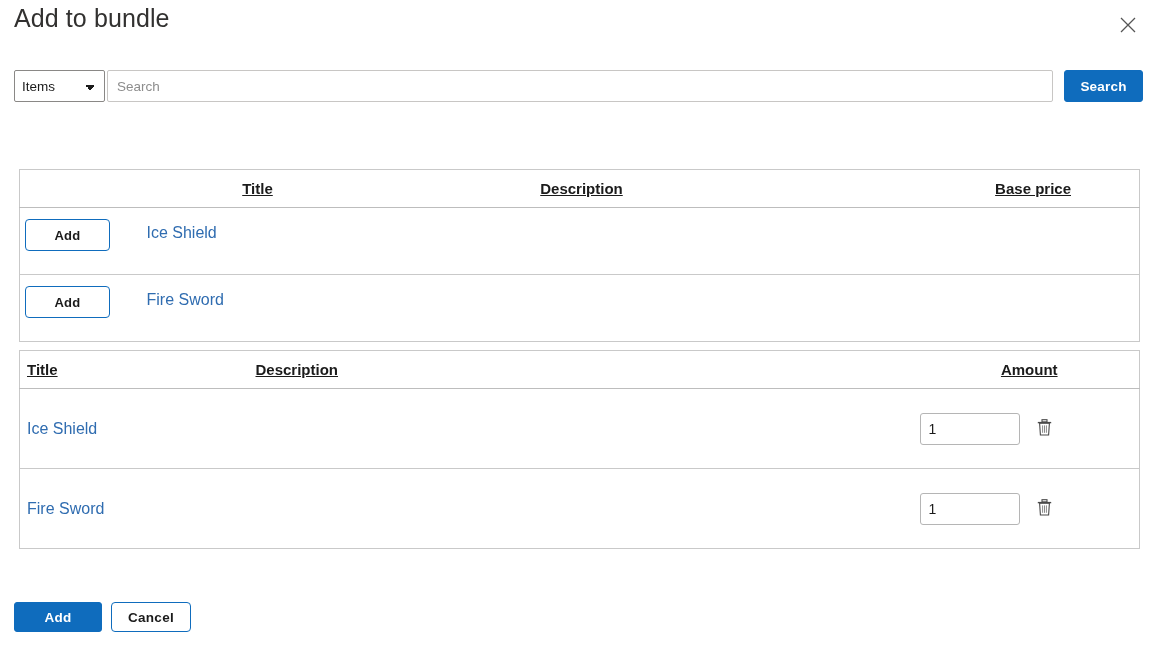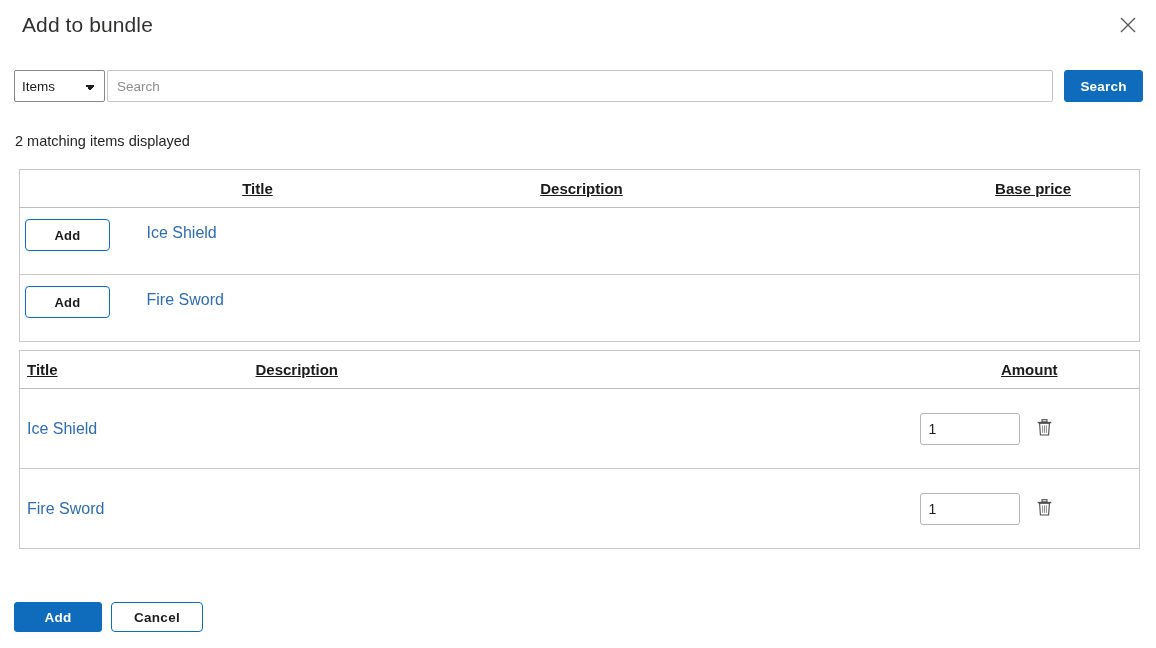--- a/index.html
+++ b/index.html
@@ -12,27 +12,26 @@
     font-family: "Liberation Sans", sans-serif;
     color: #212121;
     overflow: hidden;
   }
 
   .page { position: relative; width: 1156px; height: 648px; background: #fff; }
 
   
   .dialog-title {
     position: absolute;
-    left: 14px; top: 9px;
-    font-size: 21px;
+    left: 14px; top: 2px;
+    font-size: 25px;
     font-weight: 400;
     color: #323130;
     letter-spacing: 0.1px;
     line-height: 32px;
-    margin-left: 8px;
   }
   .close-btn {
     position: absolute;
     right: 12px; top: 9px;
     width: 32px; height: 32px;
     display: flex; align-items: center; justify-content: center;
     background: transparent; border: none; cursor: pointer;
     padding: 0;
   }
   .close-btn svg { display: block; }
@@ -208,21 +207,21 @@
     border-radius: 3px;
     color: #fff;
     font-family: "Liberation Sans", sans-serif;
     font-size: 13.5px;
     font-weight: 700;
     letter-spacing: 0.3px;
     cursor: pointer;
     padding: 0;
   }
   .btn-secondary {
-    width: 92px; height: 30px;
+    width: 80px; height: 30px;
     background: #ffffff;
     border: 1px solid #0f6cbd;
     border-radius: 4px;
     color: #1b1b1b;
     font-family: "Liberation Sans", sans-serif;
     font-size: 13.5px;
     font-weight: 700;
     letter-spacing: 0.3px;
     cursor: pointer;
     padding: 0;
@@ -244,21 +243,20 @@
   </button>
 
   <div class="search-row">
     <select class="type-select">
       <option>Items</option>
     </select>
     <input class="search-input" type="text" placeholder="Search" style="">
     <button class="search-btn">Search</button>
   </div>
 
-  <div class="result-count">2 matching items displayed</div>
 
   <table class="grid" id="results-table">
     <thead>
       <tr>
         <th class="c-btn"></th>
         <th class="c-title">Title</th>
         <th class="c-desc">Description</th>
         <th class="c-price">Base price</th>
       </tr>
     </thead>

